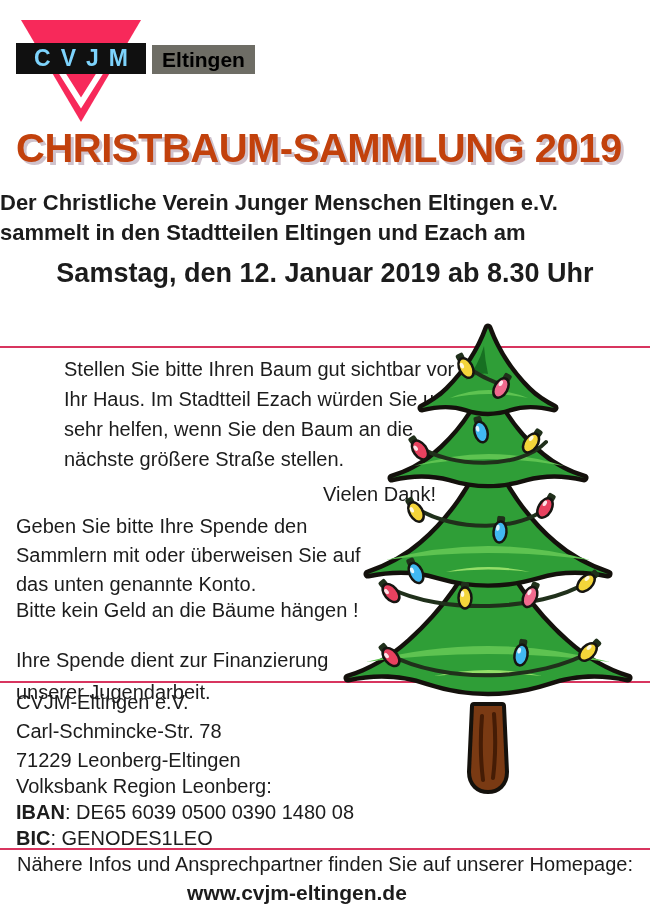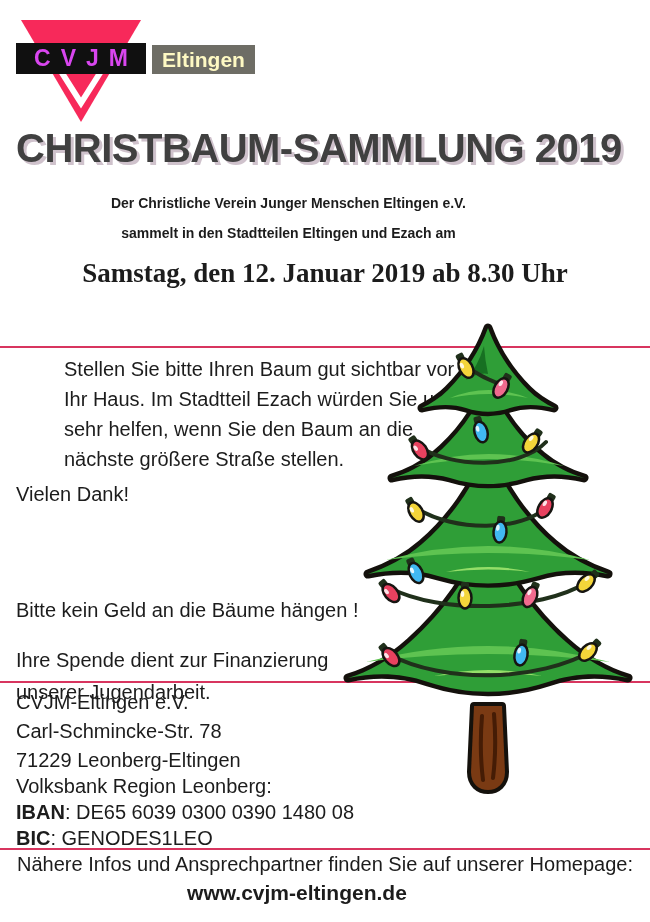--- a/index.html
+++ b/index.html
@@ -6,45 +6,45 @@
   .page{
     position:relative;width:650px;height:922px;overflow:hidden;background:#ffffff;
     font-family:"Liberation Sans","DejaVu Sans",sans-serif;color:#1c1c1c;
   }
   .abs{position:absolute;}
   .pre{white-space:pre-line;}
 
   
   .tri{left:20px;top:18px;}
   .cvjm-bar{
-    left:16px;top:43px;width:130px;height:31px;background:#101010;color:#d946ef;
+    left:16px;top:43px;width:130px;height:31px;background:#101010;color:#7dd3fc;
     display:flex;align-items:center;justify-content:center;
     font-size:23px;font-weight:700;letter-spacing:10px;text-indent:10px;
   }
   .loc-badge{
-    left:152px;top:45px;width:103px;height:29px;background:#6e6d65;color:#fef9c3;
+    left:152px;top:45px;width:103px;height:29px;background:#6e6d65;color:#000000;
     display:flex;align-items:center;justify-content:center;font-size:21px;font-weight:700;
   }
 
   
   .title{
     left:16px;top:126px;width:620px;font-size:40px;font-weight:700;letter-spacing:-0.5px;
-    color:#404040;text-shadow:3px 3px 0 #cfc2cc;
-  }
-  .intro{left:0;top:188px;width:577px;text-align:center;font-size:14px;font-weight:700;line-height:30px;}
-  .date-line{left:0;top:258px;width:650px;text-align:center;font-size:27px;font-weight:700;font-family:Liberation Serif, serif;}
+    color:#c2410c;text-shadow:3px 3px 0 #cfc2cc;
+  }
+  .intro{left:0;top:188px;width:577px;text-align:left;font-size:22px;font-weight:700;line-height:30px;}
+  .date-line{left:0;top:258px;width:650px;text-align:center;font-size:27px;font-weight:700;}
   .collect-line{left:16px;top:308px;font-size:23px;font-weight:700;}
 
   .rule{left:0;width:650px;height:2px;background:#d8355f;z-index:1;}
   .rule-1{top:346px;} .rule-2{top:681px;} .rule-3{top:848px;}
 
   
   .bodytext{left:16px;width:420px;font-size:20px;z-index:2;}
   .p1{top:354px;line-height:30px;margin-left:48px;}
-  .thanks{top:480px;line-height:28px;}
+  .thanks{top:480px;line-height:28px;text-align:right;}
   .p2{top:512px;line-height:29px;}
   .warning{top:597px;line-height:27px;font-weight:400;}
   .p3{top:644px;line-height:32px;}
   .address{top:688px;line-height:29px;}
   .bank{top:773px;line-height:26px;}
   .bank b{font-weight:700;}
 
   
   .footer-info{left:0;top:853px;width:650px;text-align:center;font-size:20px;z-index:2;}
   .footer-url{left:0;top:881px;width:594px;text-align:center;font-size:21px;font-weight:700;z-index:2;}
@@ -81,33 +81,36 @@
 
   <div class="abs rule rule-1"></div>
   <div class="abs rule rule-2"></div>
   <div class="abs rule rule-3"></div>
 
   <div class="abs bodytext p1 pre">Stellen Sie bitte Ihren Baum gut sichtbar vor
 Ihr Haus. Im Stadtteil Ezach würden Sie uns
 sehr helfen, wenn Sie den Baum an die
 nächste größere Straße stellen.</div>
   <div class="abs bodytext thanks">Vielen Dank!</div>
+  <div class="abs bodytext p2 pre">Geben Sie bitte Ihre Spende den
+Sammlern mit oder überweisen Sie auf
+das unten genannte Konto.</div>
   <div class="abs bodytext warning">Bitte kein Geld an die Bäume hängen !</div>
   <div class="abs bodytext p3 pre">Ihre Spende dient zur Finanzierung
 unserer Jugendarbeit.</div>
 
   <div class="abs bodytext address">
     <div>CVJM-Eltingen e.V.</div>
     <div>Carl-Schmincke-Str. 78</div>
     <div>71229 Leonberg-Eltingen</div>
   </div>
 
   <div class="abs bodytext bank">
     <div>Volksbank Region Leonberg:</div>
-    <div><b>IBAN</b><span>: DE65 6039 0300 0390 1480 08</span></div>
+    <div><b>IBAN</b><span>: DE65 6039 0500 0390 1480 08</span></div>
     <div><b>BIC</b><span>: GENODES1LEO</span></div>
   </div>
 
   <div class="abs footer-info">Nähere Infos und Ansprechpartner finden Sie auf unserer Homepage:</div>
   <div class="abs footer-url">www.cvjm-eltingen.de</div>
 
   <svg class="abs tree" width="300" height="480" viewBox="0 0 300 480">
 
     <g>
       <path class="trunk" d="M136,386 L133,452 C133,464 141,470 150,470 C159,470 167,464 167,452 L164,386 Z" fill="#7a3a13"></path>

